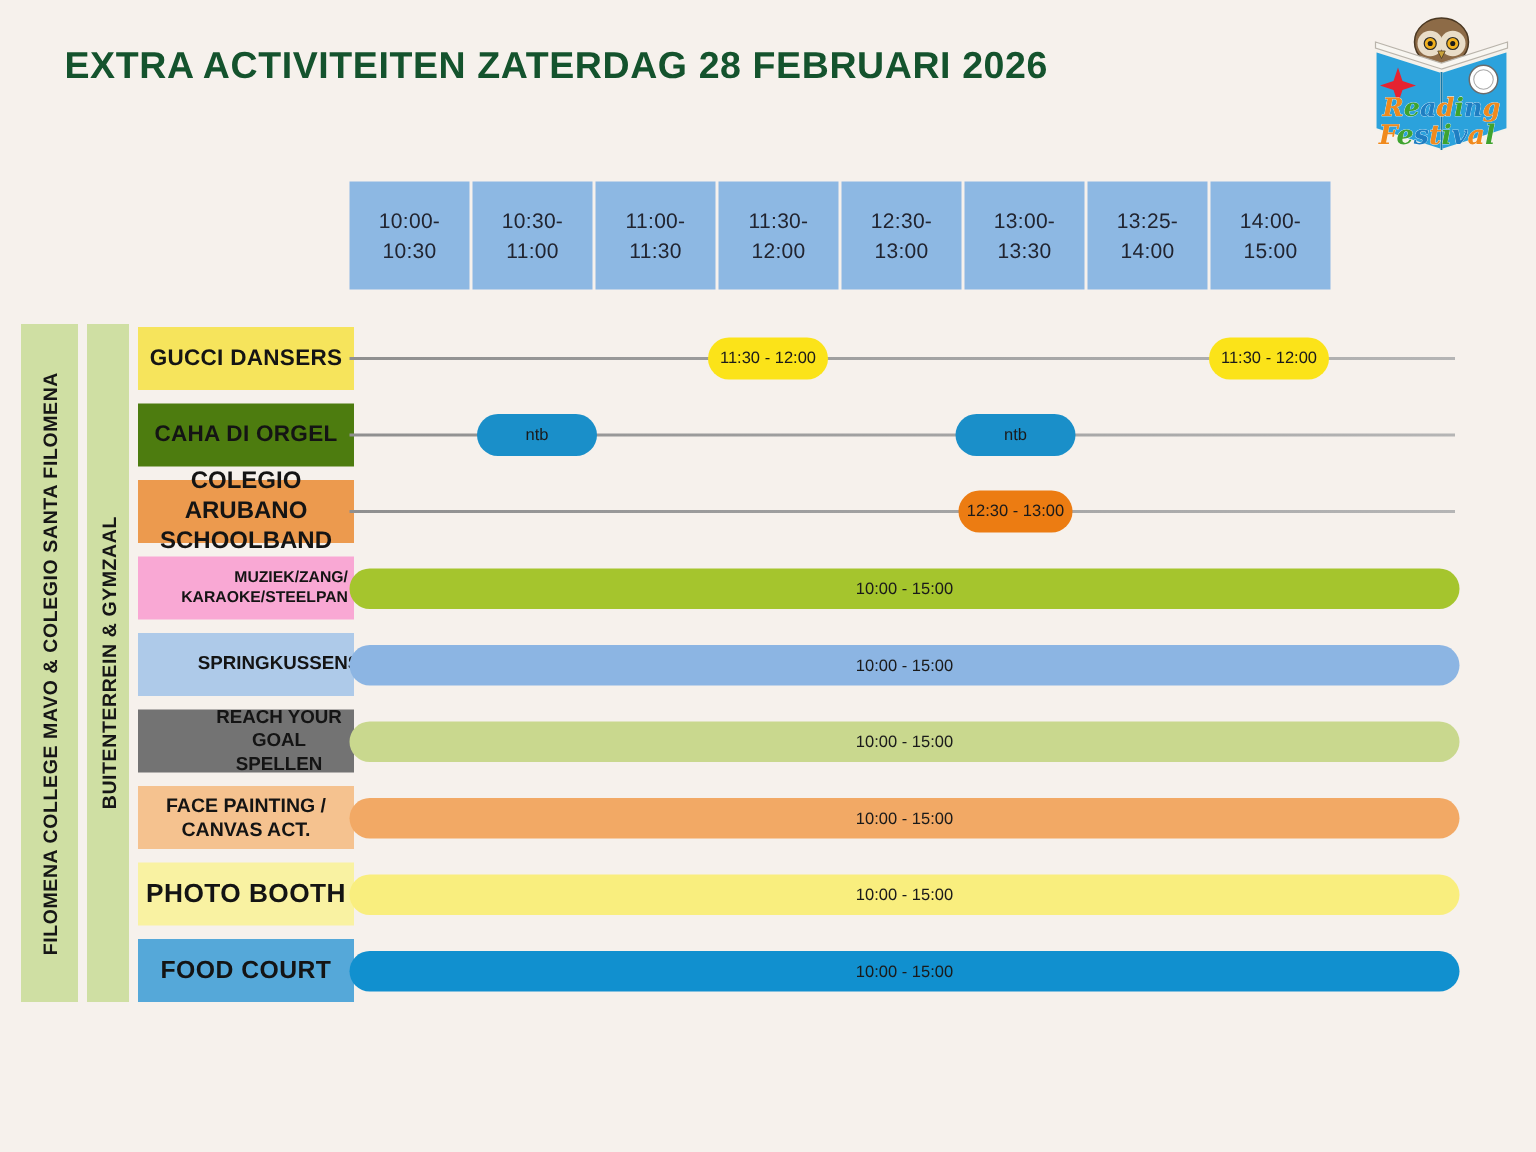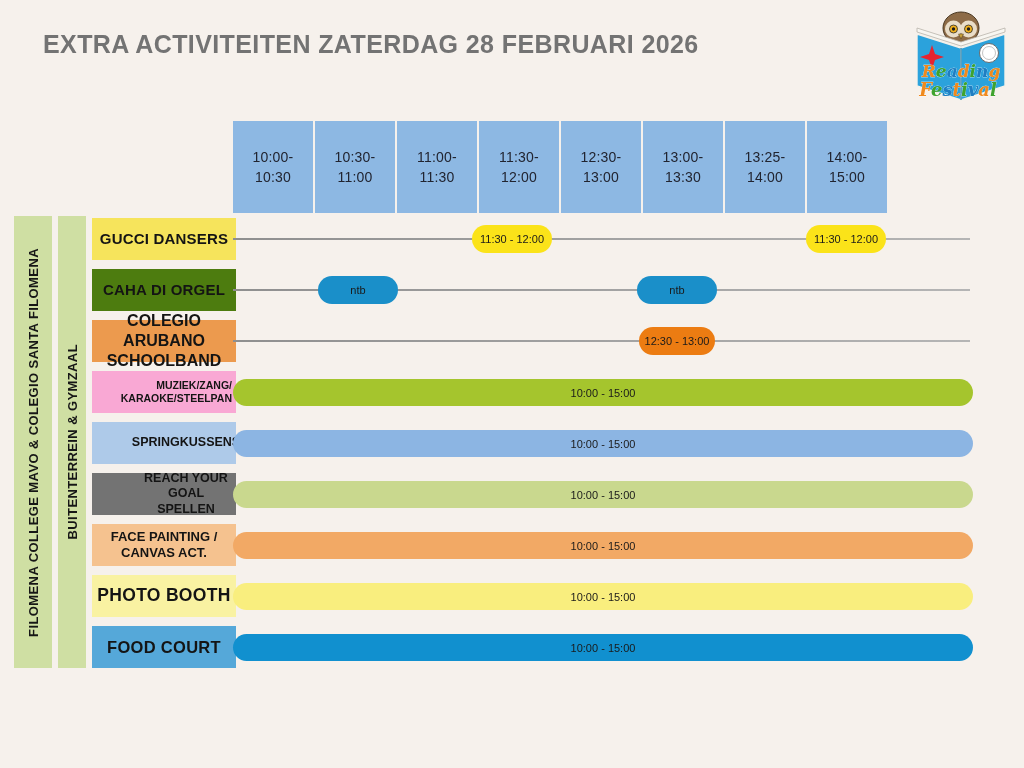--- a/index.html
+++ b/index.html
@@ -15,21 +15,21 @@
     position: absolute; left: 43px; top: 30px;
     font-size: 25px; font-weight: 800; letter-spacing: 0.4px;
     color: #ee7d1f; white-space: nowrap;
   }
 
   .logo { position: absolute; left: 903px; top: 6px; width: 116px; height: 102px; }
 
   
   .time-header { position: absolute; left: 233px; top: 121px; display: flex; gap: 2px; }
   .time-cell {
-    width: 80px; height: 92px; background: #8db8e3;
+    width: 80px; height: 72px; background: #8db8e3;
     display: flex; flex-direction: column; align-items: center; justify-content: center;
     font-size: 14px; color: #212430; line-height: 1.45; letter-spacing: 0.2px;
   }
 
   
   .venue-band {
     position: absolute; top: 216px; height: 452px; background: #cfdfa3;
     display: flex; align-items: center; justify-content: center;
   }
   .venue-band.band-1 { left: 14px; width: 38px; }
@@ -68,21 +68,21 @@
     position: absolute; left: 233px; width: 740px; top: 8px; height: 27px;
     border-radius: 13.5px; display: flex; align-items: center; justify-content: center;
     font-size: 11px; color: #1a1a1a;
   }
 </style>
 </head>
 <body>
 
 <div class="canvas">
 
-  <div class="page-title" style="color: #737373;">EXTRA ACTIVITEITEN ZATERDAG 28 FEBRUARI 2026</div>
+  <div class="page-title" style="color: #14532d;">EXTRA ACTIVITEITEN ZATERDAG 28 FEBRUARI 2026</div>
 
   <svg class="logo" viewBox="0 0 116 102" xmlns="http://www.w3.org/2000/svg">
 
     <g>
       <ellipse cx="58" cy="22" rx="18" ry="16" fill="#8d6b47" stroke="#4a3822" stroke-width="1"></ellipse>
       <circle cx="50.5" cy="23" r="8.5" fill="#e9ddc8"></circle>
       <circle cx="65.5" cy="23" r="8.5" fill="#e9ddc8"></circle>
       <circle cx="50.5" cy="23" r="4" fill="#f2b11d" stroke="#2a2a2a" stroke-width="0.8"></circle>
       <circle cx="65.5" cy="23" r="4" fill="#f2b11d" stroke="#2a2a2a" stroke-width="0.8"></circle>
       <circle cx="50.5" cy="23" r="1.7" fill="#1c1c1c"></circle>

